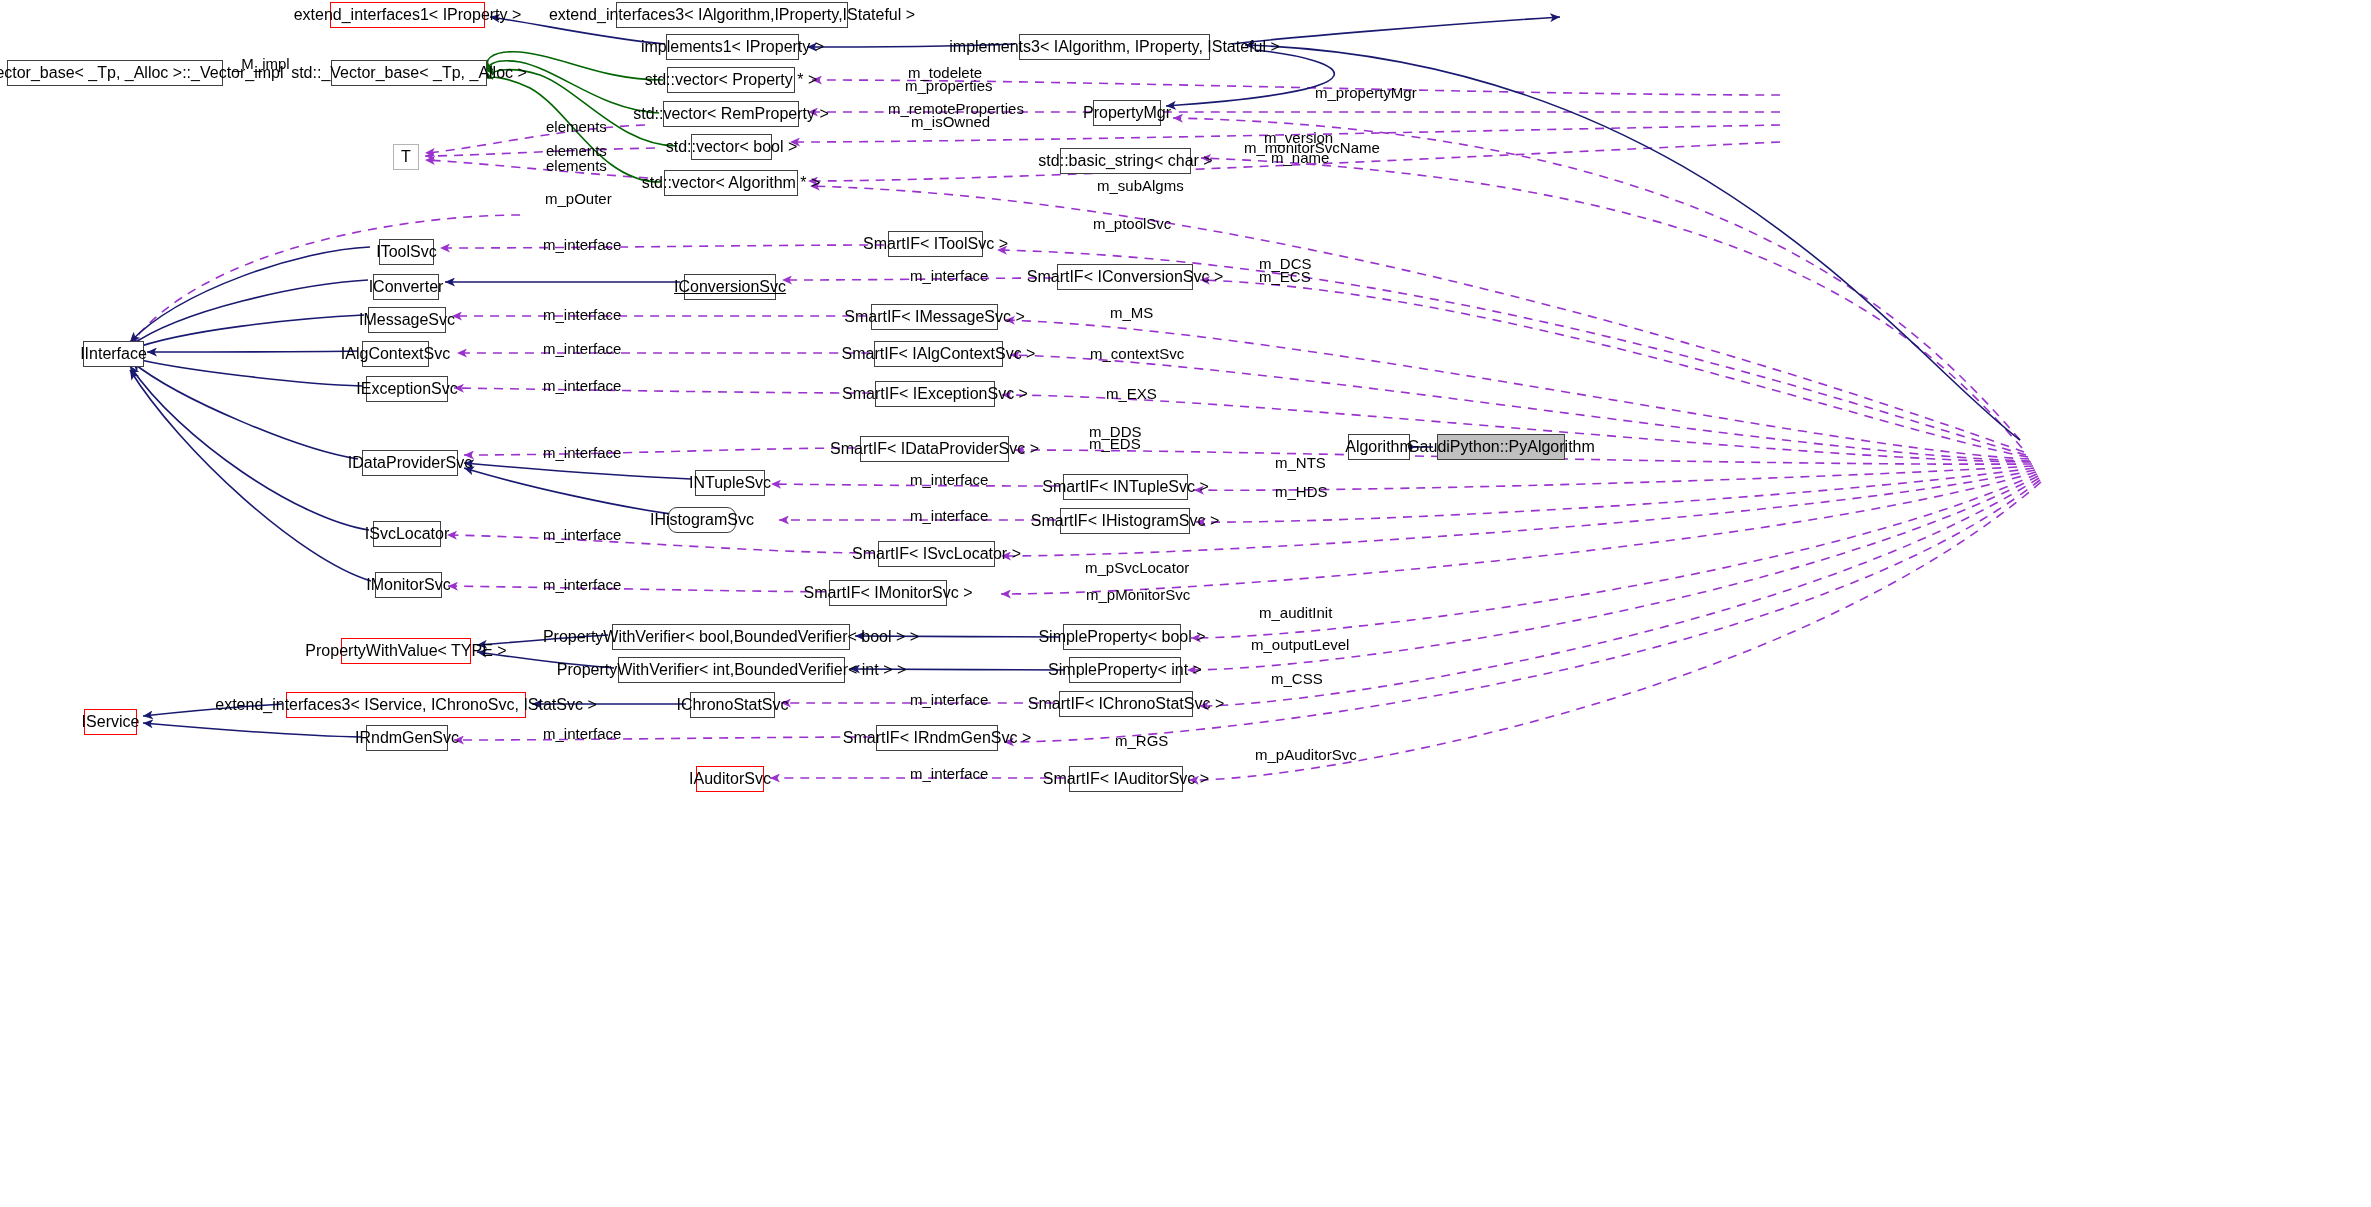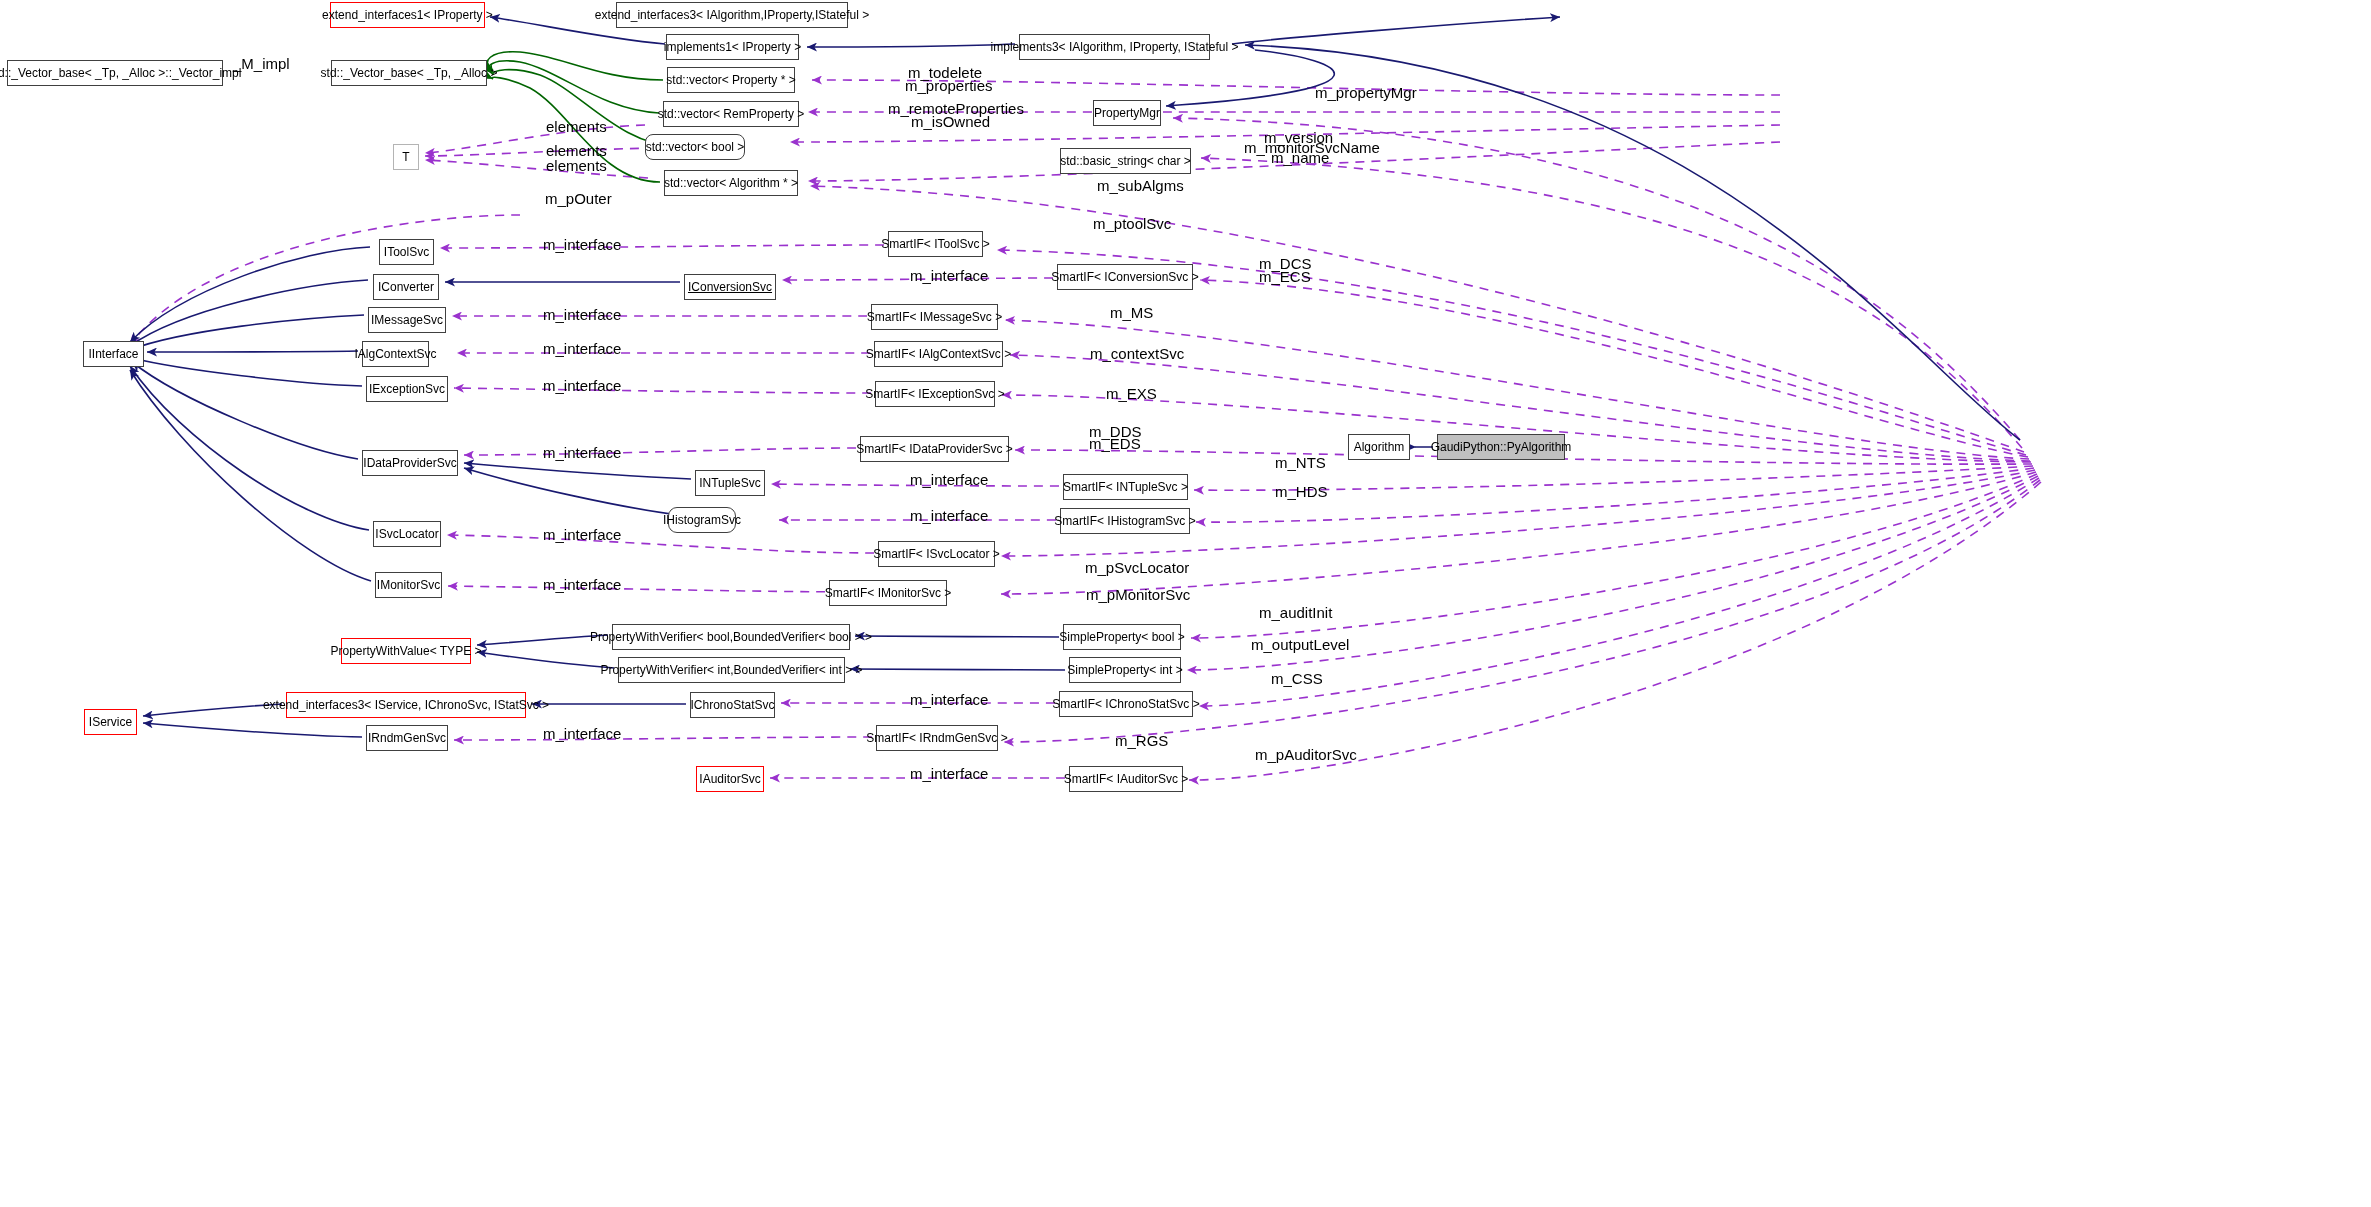--- a/index.html
+++ b/index.html
@@ -11,21 +11,21 @@
     font-family:"Liberation Sans", sans-serif;
     overflow:hidden;
   }
   #edges{position:absolute;left:0;top:0;width:2371px;height:1207px;}
   .node{
     position:absolute;
     box-sizing:border-box;
     background:#ffffff;
     border:1px solid #404040;
     color:#000000;
-    font-size:12px;
+    font-size:16px;
     line-height:1;
     white-space:nowrap;
     display:flex;
     align-items:center;
     justify-content:center;
     padding:0 7px;
     height:26px;
     z-index:5;
   }
   .node.red{border:1px solid #ff0000;}
@@ -154,21 +154,21 @@
     </div>
   <div class="node" style="left:1019px;top:34px;width:191px;">
       <span>implements3&lt; IAlgorithm, IProperty, IStateful &gt;</span>
     </div>
   <div class="node" style="left:667px;top:67px;width:128px;">
       <span>std::vector&lt; Property * &gt;</span>
     </div>
   <div class="node" style="left:663px;top:101px;width:136px;">
       <span>std::vector&lt; RemProperty &gt;</span>
     </div>
-  <div class="node" style="left:645px;top:134px;width:100px;border-radius:8px;">
+  <div class="node" style="left:691px;top:134px;width:81px;">
       <span>std::vector&lt; bool &gt;</span>
     </div>
   <div class="node" style="left:664px;top:170px;width:134px;">
       <span>std::vector&lt; Algorithm * &gt;</span>
     </div>
   <div class="node light" style="left:393px;top:144px;width:26px;">
       <span>T</span>
     </div>
   <div class="node" style="left:1093px;top:100px;width:68px;">
       <span>PropertyMgr</span>

